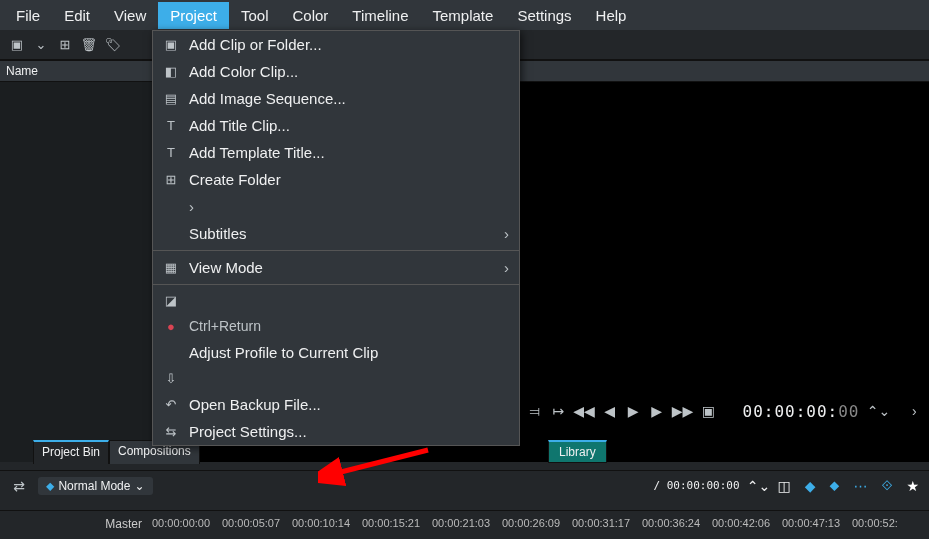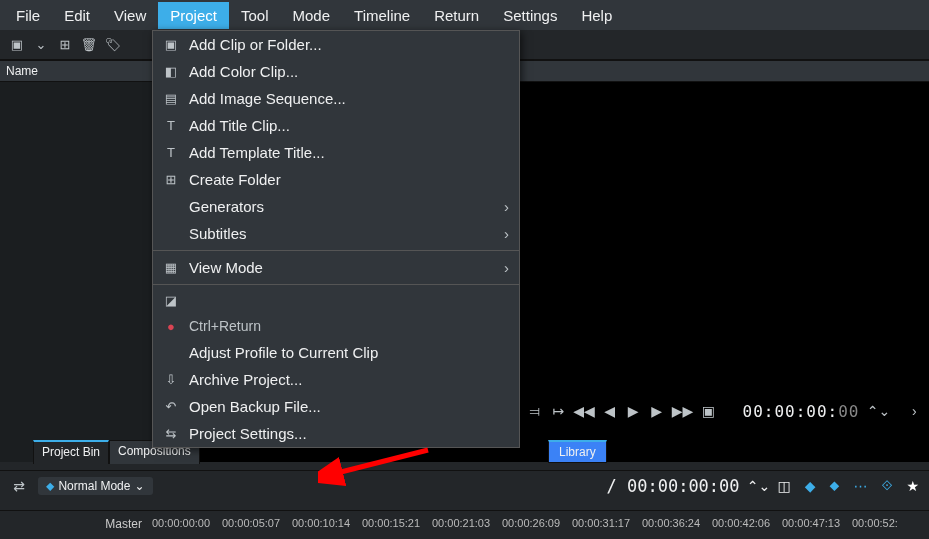--- a/index.html
+++ b/index.html
@@ -148,21 +148,21 @@
   color: #eff0f1;
   letter-spacing: 1px;
 }
 .timecode .frames { color: #888; }
 .lib-tab {
   position: absolute;
   left: 548px;
   top: 440px;
   padding: 3px 10px;
   font-size: 12px;
-  background: #3b82f6;
+  background: #0f766e;
   border: 1px solid #111;
   border-top: 2px solid #3daee9;
 }
 .lower-bar {
   position: absolute;
   left: 0;
   top: 470px;
   right: 0;
   height: 30px;
   display: flex;
@@ -231,23 +231,23 @@
 </style>
 </head>
 <body>
 
 <div class="menubar">
   <div class="menubar-item">File</div>
   <div class="menubar-item">Edit</div>
   <div class="menubar-item">View</div>
   <div class="menubar-item active">Project</div>
   <div class="menubar-item">Tool</div>
-  <div class="menubar-item">Mode</div>
+  <div class="menubar-item">Color</div>
   <div class="menubar-item">Timeline</div>
-  <div class="menubar-item">Return</div>
+  <div class="menubar-item">Template</div>
   <div class="menubar-item">Settings</div>
   <div class="menubar-item">Help</div>
 </div>
 
 <div class="toolbar">
   <span class="tb-icon">▣</span>
   <span class="tb-icon">⌄</span>
   <span class="tb-icon">⊞</span>
   <span class="tb-icon">🗑</span>
   <span class="tb-icon">🏷</span>
@@ -293,21 +293,20 @@
   <div class="dd-item">
       <span class="dd-icon">T</span>
       <span class="dd-label">Add Template Title...</span>
     </div>
   <div class="dd-item">
       <span class="dd-icon">⊞</span>
       <span class="dd-label">Create Folder</span>
     </div>
   <div class="dd-item">
       <span class="dd-icon"></span>
-      <span class="dd-label">Generators</span>
       <span class="dd-arrow">›</span>
     </div>
   <div class="dd-item">
       <span class="dd-icon"></span>
       <span class="dd-label">Subtitles</span>
       <span class="dd-arrow">›</span>
     </div>
   <div class="dd-sep"></div>
   <div class="dd-item">
       <span class="dd-icon">▦</span>
@@ -321,21 +320,20 @@
   <div class="dd-item">
       <span class="dd-icon" style="color:#da4453">●</span>
       <span class="dd-shortcut">Ctrl+Return</span>
     </div>
   <div class="dd-item">
       <span class="dd-icon"></span>
       <span class="dd-label">Adjust Profile to Current Clip</span>
     </div>
   <div class="dd-item">
       <span class="dd-icon">⇩</span>
-      <span class="dd-label">Archive Project...</span>
     </div>
   <div class="dd-item">
       <span class="dd-icon">↶</span>
       <span class="dd-label">Open Backup File...</span>
     </div>
   <div class="dd-item">
       <span class="dd-icon">⇆</span>
       <span class="dd-label">Project Settings...</span>
     </div>
 </div>
@@ -357,21 +355,21 @@
 </div>
 
 <div class="lower-bar">
   <span class="ctrl-icon" style="color:#bdc3c7">⇄</span>
   <div class="mode-btn">
     <span style="color:#3daee9">⬥</span>
     <span>Normal Mode</span>
     <span>⌄</span>
   </div>
   <div style="flex:1"></div>
-  <span style="font-family:monospace; font-size:17px;">
+  <span style="font-family:monospace; font-size:11px;">
     <span>/ </span><span>00:00:00:00</span>
   </span>
   <span class="ctrl-icon">⌃⌄</span>
   <div class="tl-icons">
     <span style="color:#eff0f1">◫</span>
     <span>◆</span>
     <span>⬥</span>
     <span>⋯</span>
     <span>⟐</span>
     <span style="color:#fff">★</span>

